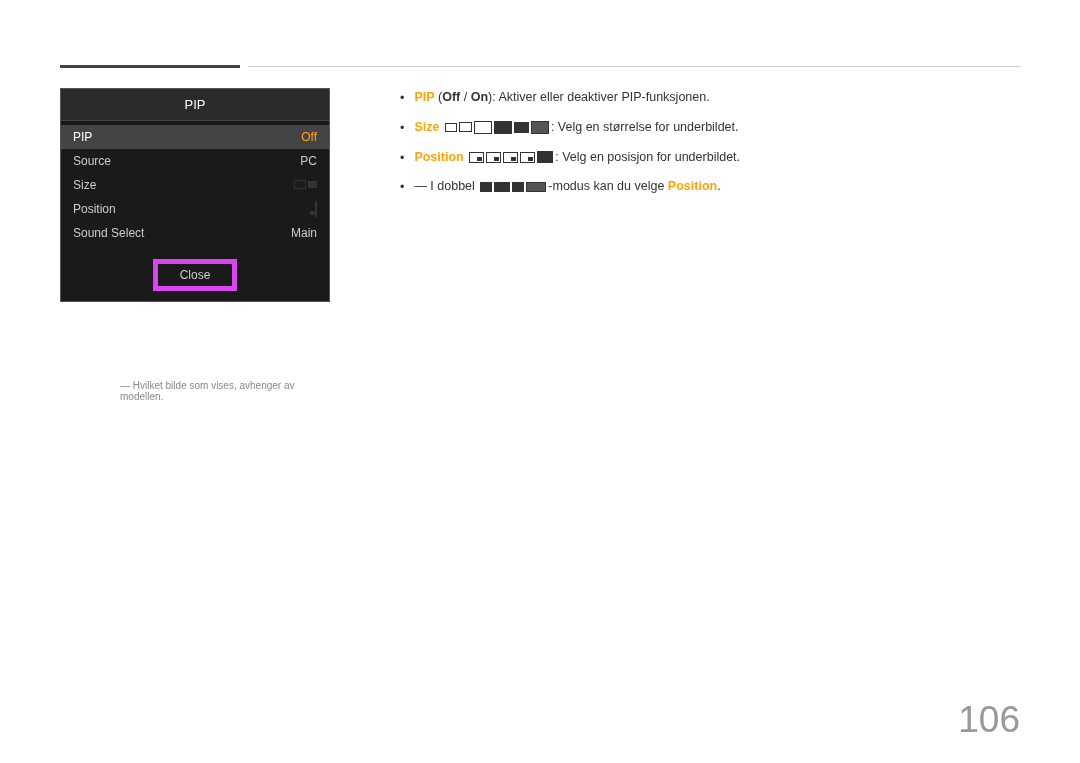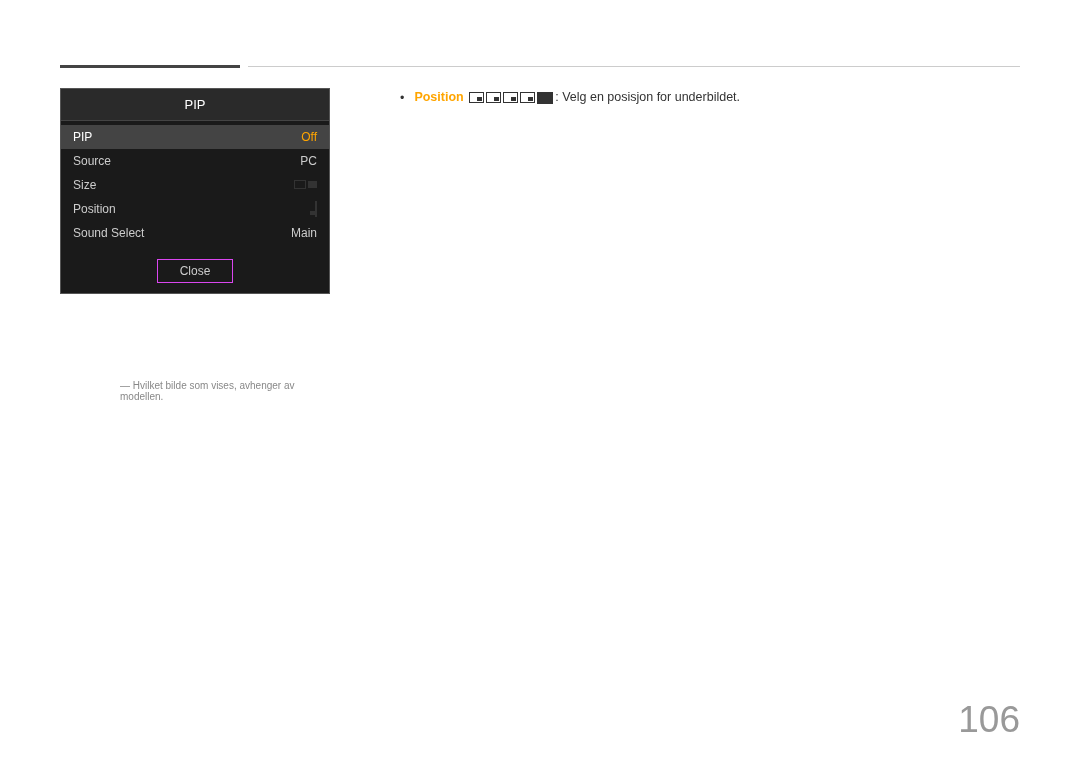--- a/index.html
+++ b/index.html
@@ -105,21 +105,21 @@
     }
 
     .pip-close-row {
       display: flex;
       justify-content: center;
       padding: 10px;
     }
 
     .close-btn {
       background: transparent;
-      border: 1px solid #d946ef;
+      border: 5px solid #d946ef;
       color: #ccc;
       padding: 4px 22px;
       font-size: 12px;
       cursor: pointer;
     }
 
     .footnote {
       position: absolute;
       top: 292px;
       left: 60px;
@@ -263,36 +263,66 @@
         <button class="close-btn">Close</button>
       </div>
     </div>
 
     <div class="footnote">― Hvilket bilde som vises, avhenger av modellen.</div>
   </div>
 
   <div class="right-panel">
     <ul class="bullet-list">
 
-
-
+      <li>
+        <span>
+          <span class="orange-bold">PIP</span>
+          (<span class="bold">Off</span> / <span class="bold">On</span>): Aktiver eller deaktiver PIP-funksjonen.
+        </span>
+      </li>
+
+
+      <li>
+        <span>
+          <span class="orange-bold">Size</span>
+          <span class="inline-icons">
+            <span class="ibox ibox-small"></span>
+            <span class="ibox" style="width:13px;height:10px;"></span>
+            <span class="ibox ibox-large"></span>
+            <span class="ibox ibox-fill ibox-large"></span>
+            <span class="ibox ibox-fill" style="width:15px;height:11px;"></span>
+            <span class="ibox ibox-fill" style="width:18px;height:13px;background:#555;"></span>
+          </span>: Velg en størrelse for underbildet.
+        </span>
+      </li>
 
       <li>
         <span>
           <span class="orange-bold">Position</span>
           <span class="inline-icons">
             <span class="ibox-pip-br" style="border-color:#333;"></span>
             <span class="ibox-pip-br" style="border-color:#333; width:15px;height:11px;"></span>
             <span class="ibox-pip-br" style="border-color:#333;"></span>
             <span class="ibox-pip-br" style="border-color:#333;"></span>
             <span class="ibox ibox-fill" style="width:16px;height:12px;"></span>
           </span>: Velg en posisjon for underbildet.
         </span>
       </li>
 
+      <li>
+        <span>
+          ― I dobbel
+          <span class="inline-icons">
+            <span class="ibox ibox-fill" style="width:12px;height:10px;"></span>
+            <span class="ibox ibox-fill" style="width:16px;height:10px;"></span>
+            <span class="ibox ibox-fill" style="width:12px;height:10px;"></span>
+            <span class="ibox ibox-fill" style="width:20px;height:10px;background:#555;"></span>
+          </span>-modus kan du velge <span class="orange-bold">Position</span>.
+        </span>
+      </li>
 
 
     </ul>
   </div>
 
   <div class="page-number">106</div>
 
 </div>
 
 </body></html>

